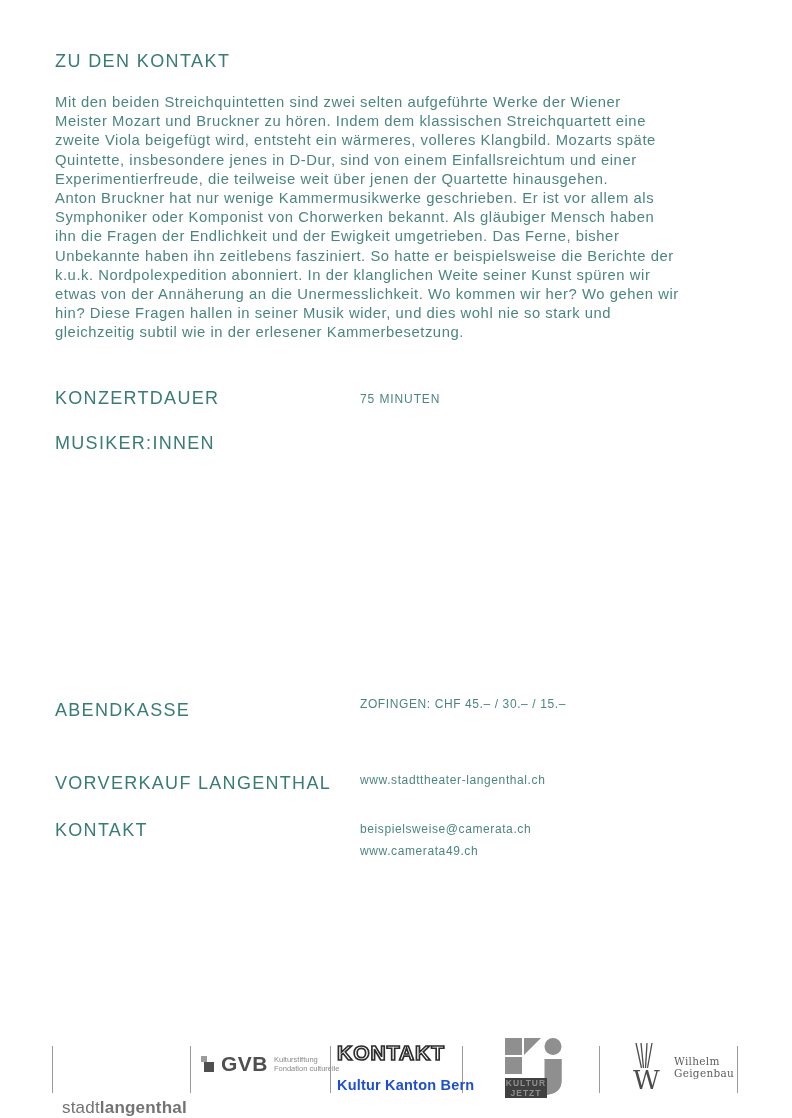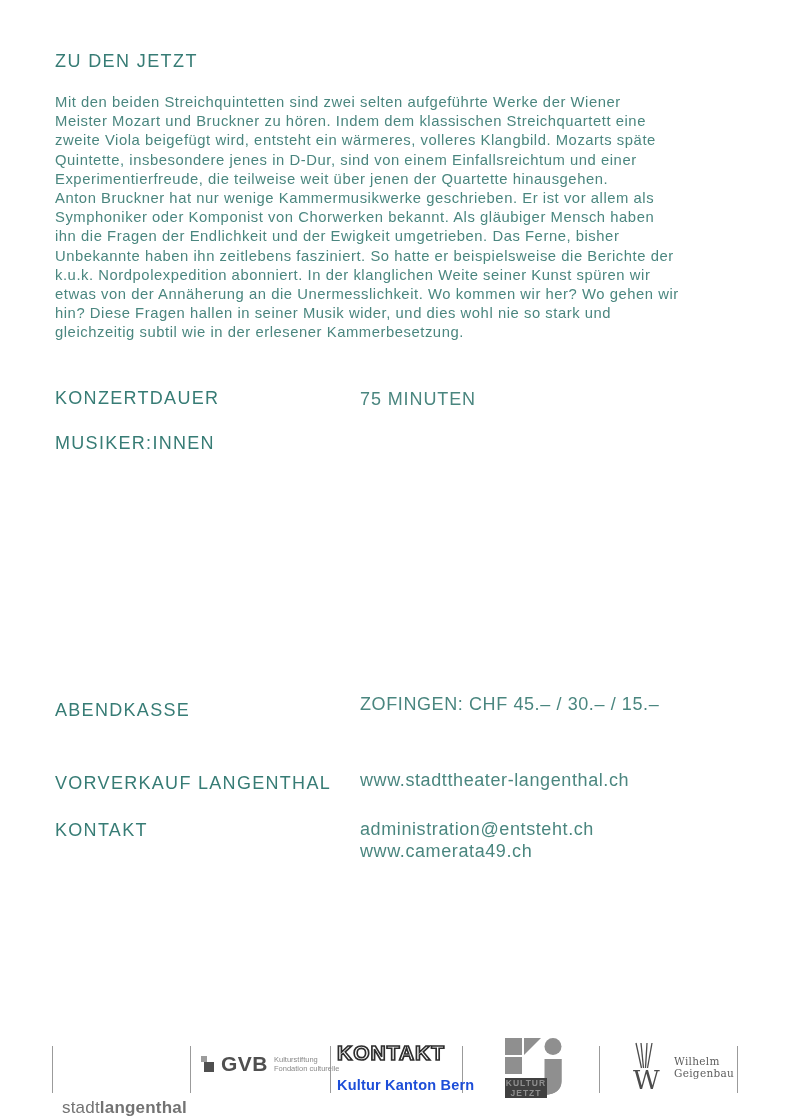--- a/index.html
+++ b/index.html
@@ -24,21 +24,21 @@
     white-space:pre-line;
   }
   
   .row-label{
     position:absolute;left:55px;
     font-size:18px;font-weight:400;letter-spacing:1.3px;
     color:#377c75;
   }
   .row-values{
     position:absolute;left:360px;
-    font-size:18px;letter-spacing:0.6px;
+    font-size:12px;letter-spacing:0.6px;
     color:#4a867f;line-height:19px;
   }
   .lbl-konzertdauer{top:388px}
   .val-konzertdauer{top:390px;letter-spacing:0.9px}
   .lbl-musiker{top:433px}
   .val-musiker{top:430px}
   .val-musiker .line{margin-bottom:10.5px}
   .lbl-abendkasse{top:700px}
   .val-abendkasse{top:695px;line-height:18.5px}
   .lbl-vorverkauf{top:773px}
@@ -85,21 +85,21 @@
   .wg-text{
     font-family:"DejaVu Serif",serif;font-size:10.5px;color:#5d5d5d;
     line-height:12.5px;letter-spacing:0.3px;
   }
 </style>
 </head>
 <body>
 
 <div class="page">
 
-  <h1 class="section-title">ZU DEN JETZT</h1>
+  <h1 class="section-title">ZU DEN KONTAKT</h1>
 
   <p class="body-text">Mit den beiden Streichquintetten sind zwei selten aufgeführte Werke der Wiener
 Meister Mozart und Bruckner zu hören. Indem dem klassischen Streichquartett eine
 zweite Viola beigefügt wird, entsteht ein wärmeres, volleres Klangbild. Mozarts späte
 Quintette, insbesondere jenes in D-Dur, sind von einem Einfallsreichtum und einer
 Experimentierfreude, die teilweise weit über jenen der Quartette hinausgehen.
 Anton Bruckner hat nur wenige Kammermusikwerke geschrieben. Er ist vor allem als
 Symphoniker oder Komponist von Chorwerken bekannt. Als gläubiger Mensch haben
 ihn die Fragen der Endlichkeit und der Ewigkeit umgetrieben. Das Ferne, bisher
 Unbekannte haben ihn zeitlebens fasziniert. So hatte er beispielsweise die Berichte der
@@ -116,21 +116,21 @@
   <div class="row-label lbl-abendkasse">ABENDKASSE</div>
   <div class="row-values val-abendkasse">
     <div>ZOFINGEN: CHF 45.– / 30.– / 15.–</div>
   </div>
 
   <div class="row-label lbl-vorverkauf">VORVERKAUF LANGENTHAL</div>
   <div class="row-values val-vorverkauf">www.stadttheater-langenthal.ch</div>
 
   <div class="row-label lbl-kontakt">KONTAKT</div>
   <div class="row-values val-kontakt">
-    <div>administration@entsteht.ch</div>
+    <div>beispielsweise@camerata.ch</div>
     <div>www.camerata49.ch</div>
   </div>
 
   <div>
 
     <div class="vdiv" style="left:52px"></div>
     <div class="vdiv" style="left:190px"></div>
     <div class="vdiv" style="left:330px"></div>
     <div class="vdiv" style="left:462px"></div>
     <div class="vdiv" style="left:599px"></div>

